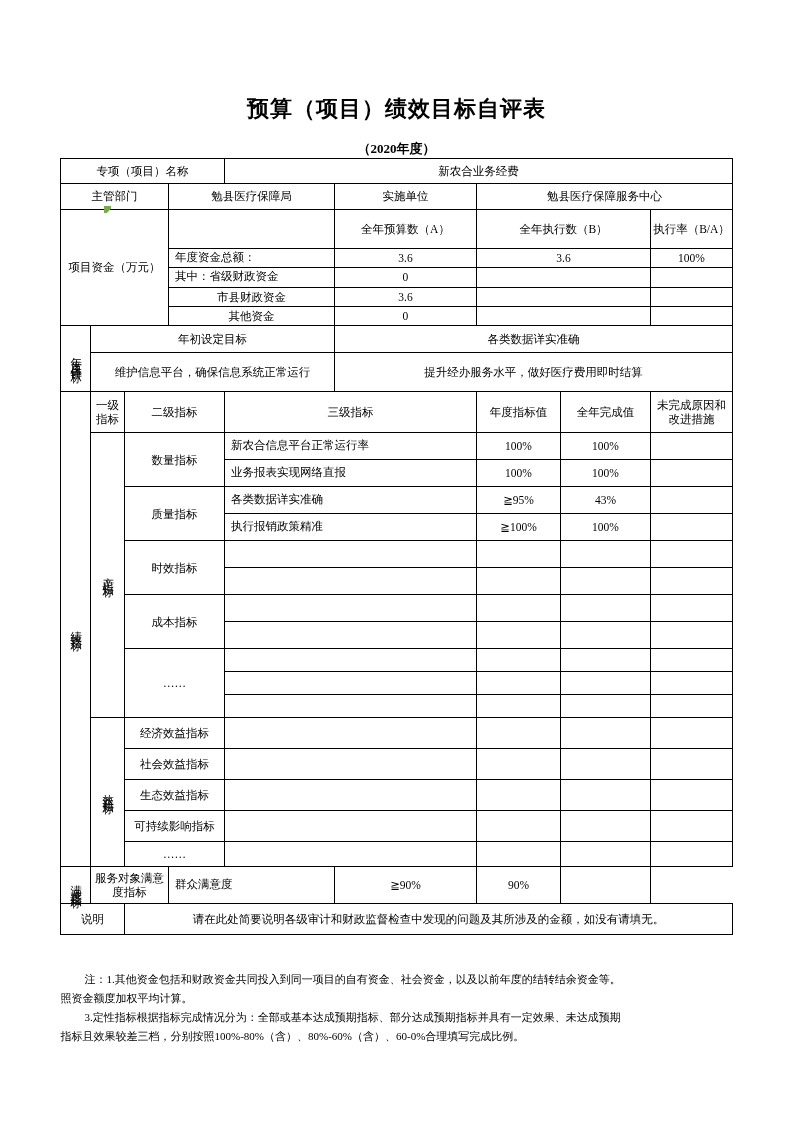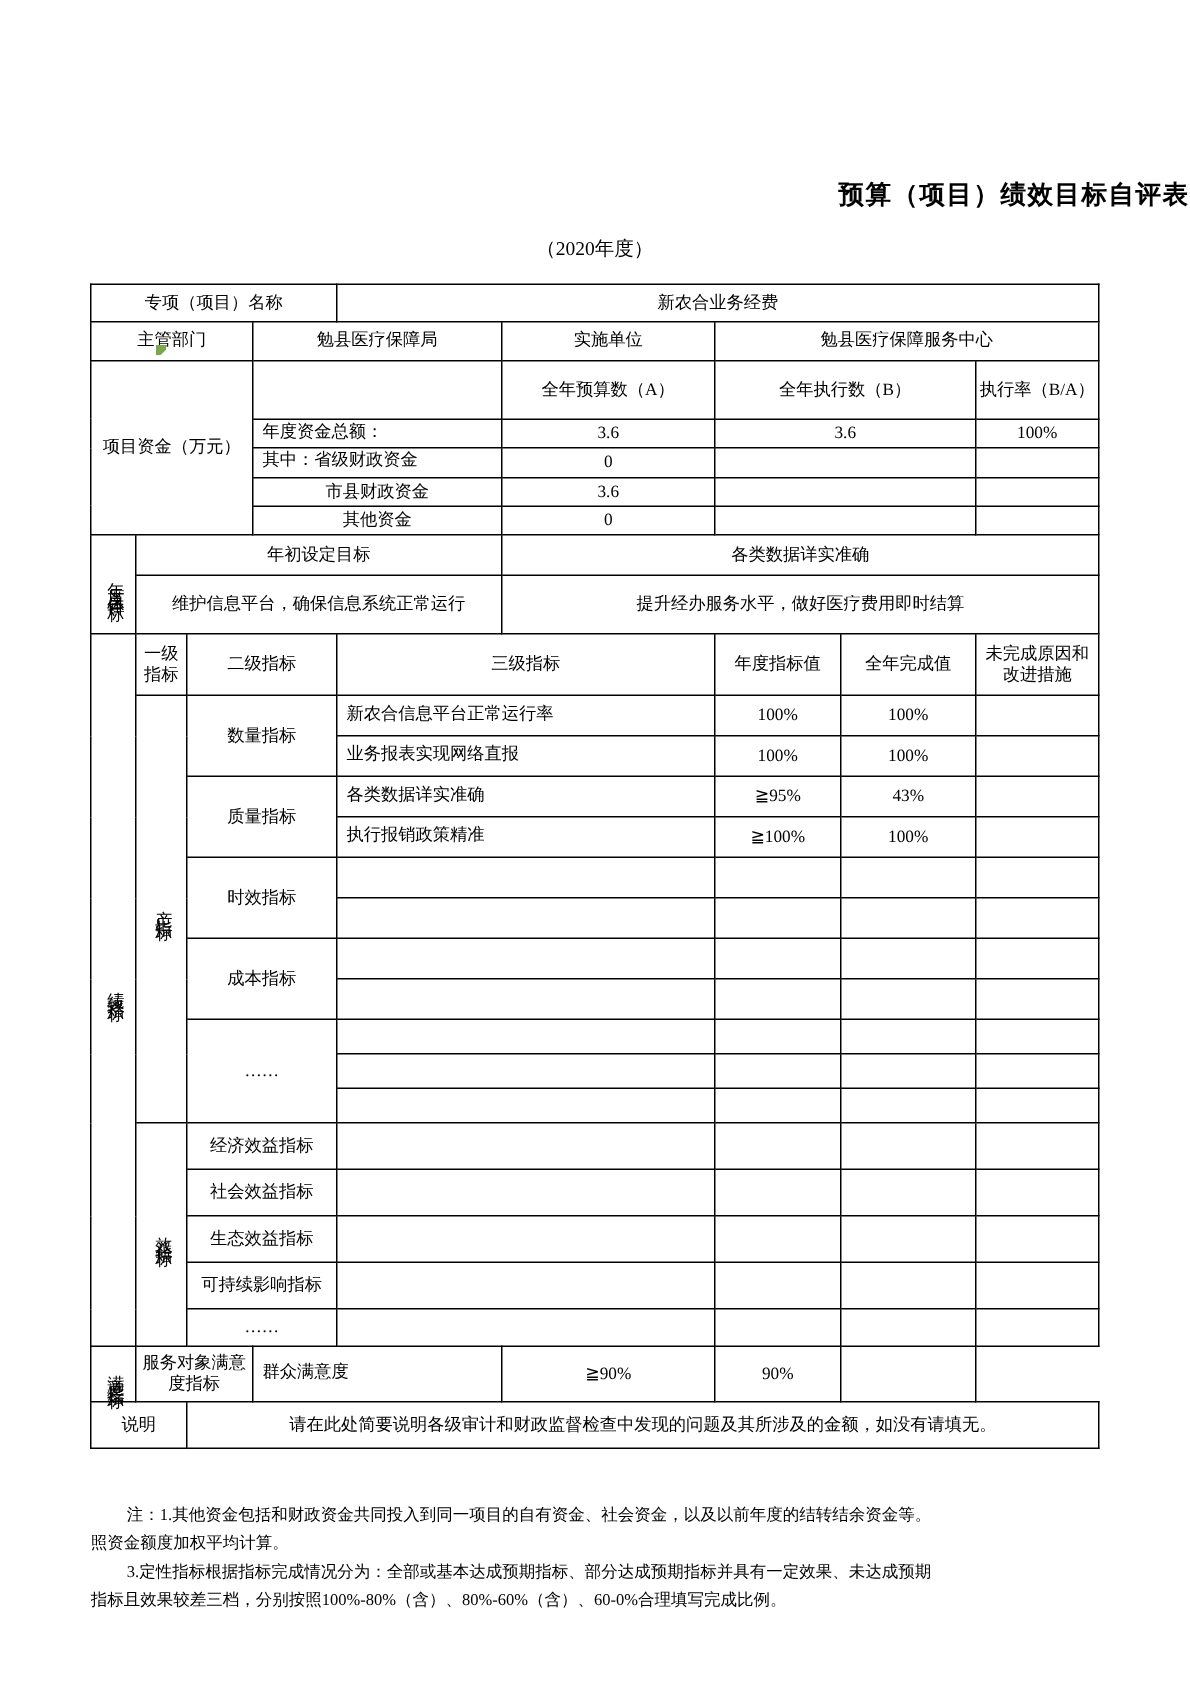--- a/index.html
+++ b/index.html
@@ -25,31 +25,31 @@
   .tick {
     position: absolute;
     left: 104px;
     top: 112px;
     width: 7px;
     height: 7px;
     background: #7aa84f;
     clip-path: polygon(0 0, 100% 0, 100% 40%, 40% 100%, 0 100%);
   }
   .doc-title {
-    text-align: right;
-    font-size: 17px;
+    text-align: center;
+    font-size: 22px;
     font-weight: bold;
     letter-spacing: 1px;
-    margin-top: 118px;
+    margin-top: 94px;
   }
   .doc-subtitle {
     text-align: center;
     font-size: 13px;
     margin-top: 16px;
-    margin-bottom: 14px;
+    font-weight: bold;
   }
   table.main {
     border-collapse: collapse;
     width: 672px;
     margin: 0 auto;
     table-layout: fixed;
   }
   table.main td {
     border: 1px solid #000000;
     font-size: 11.5px;

